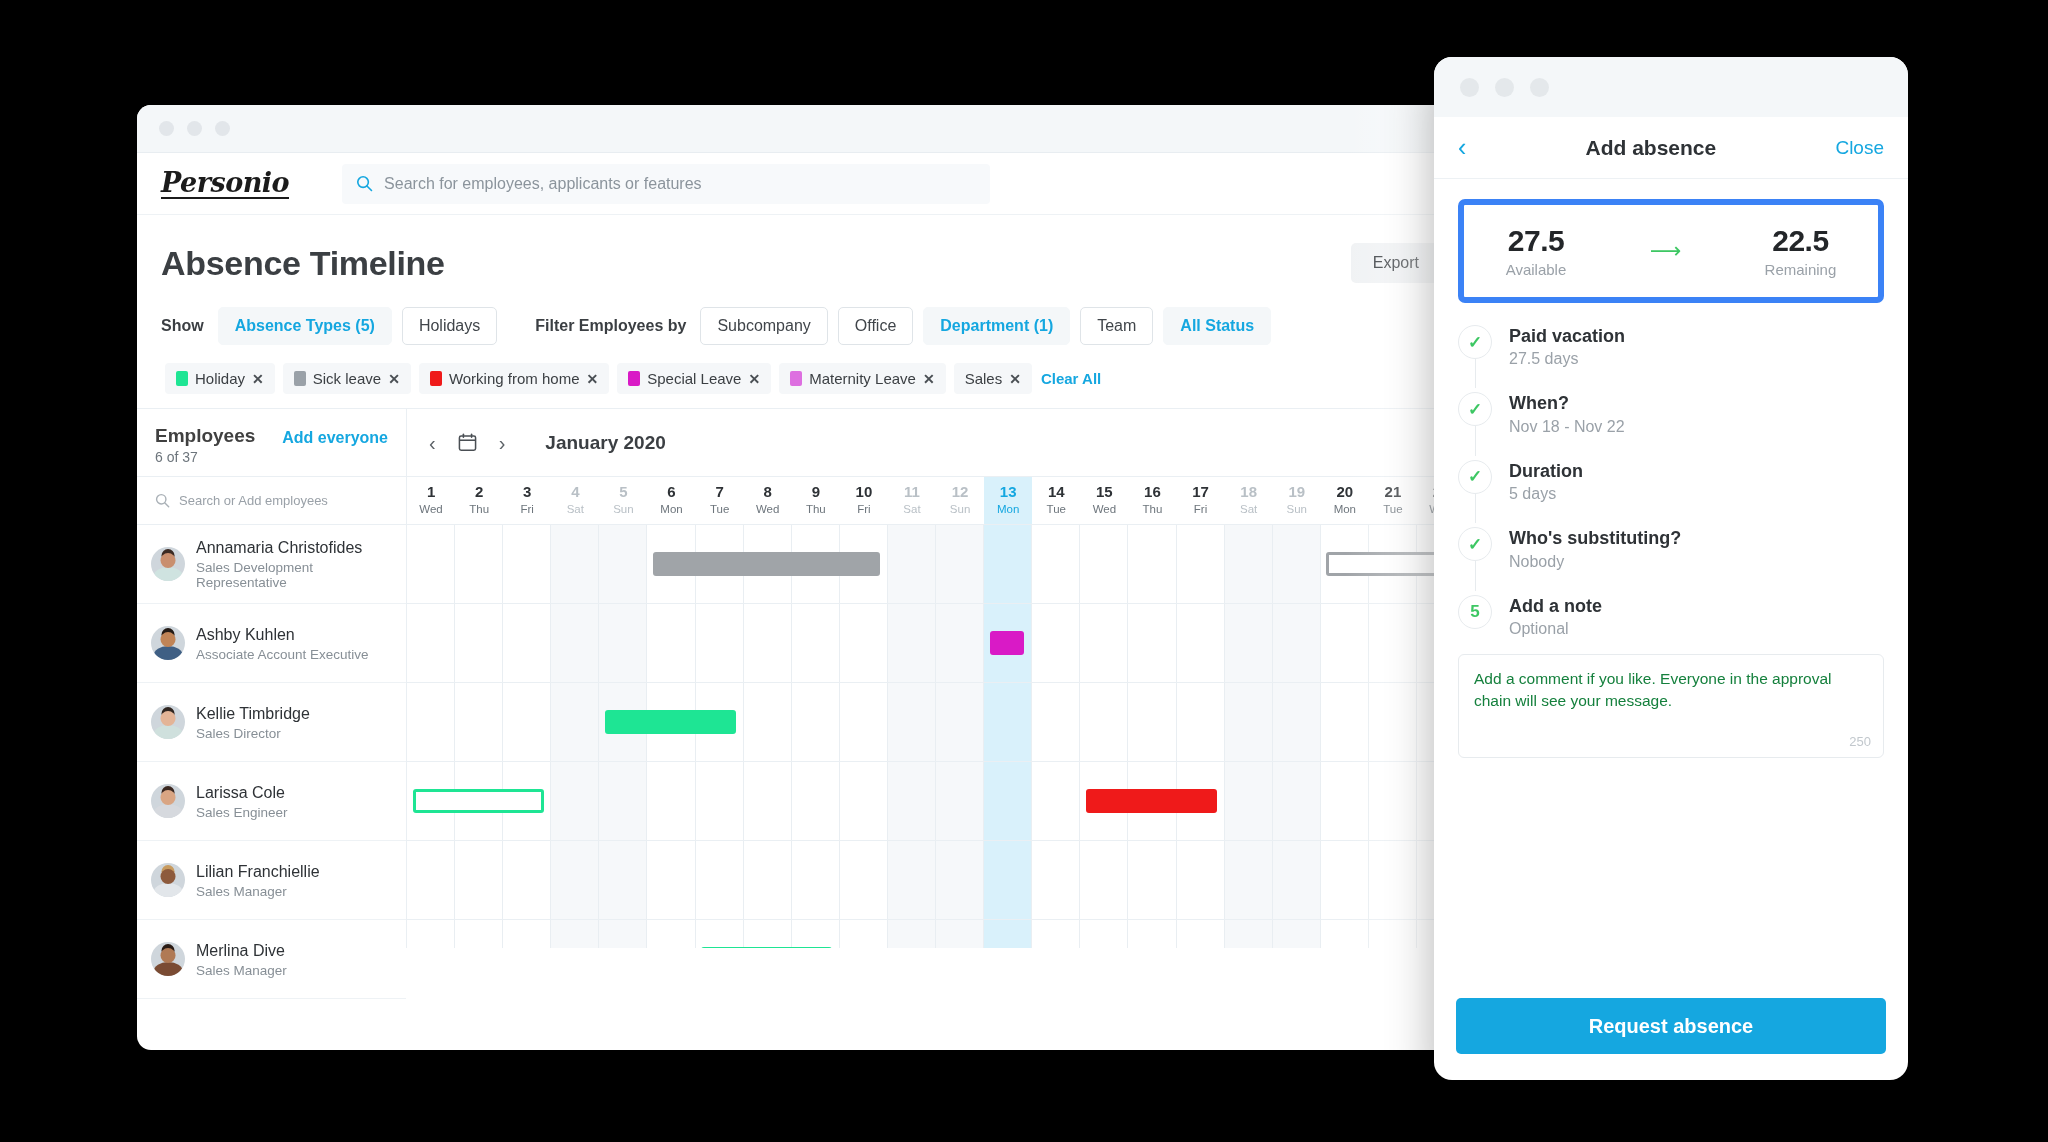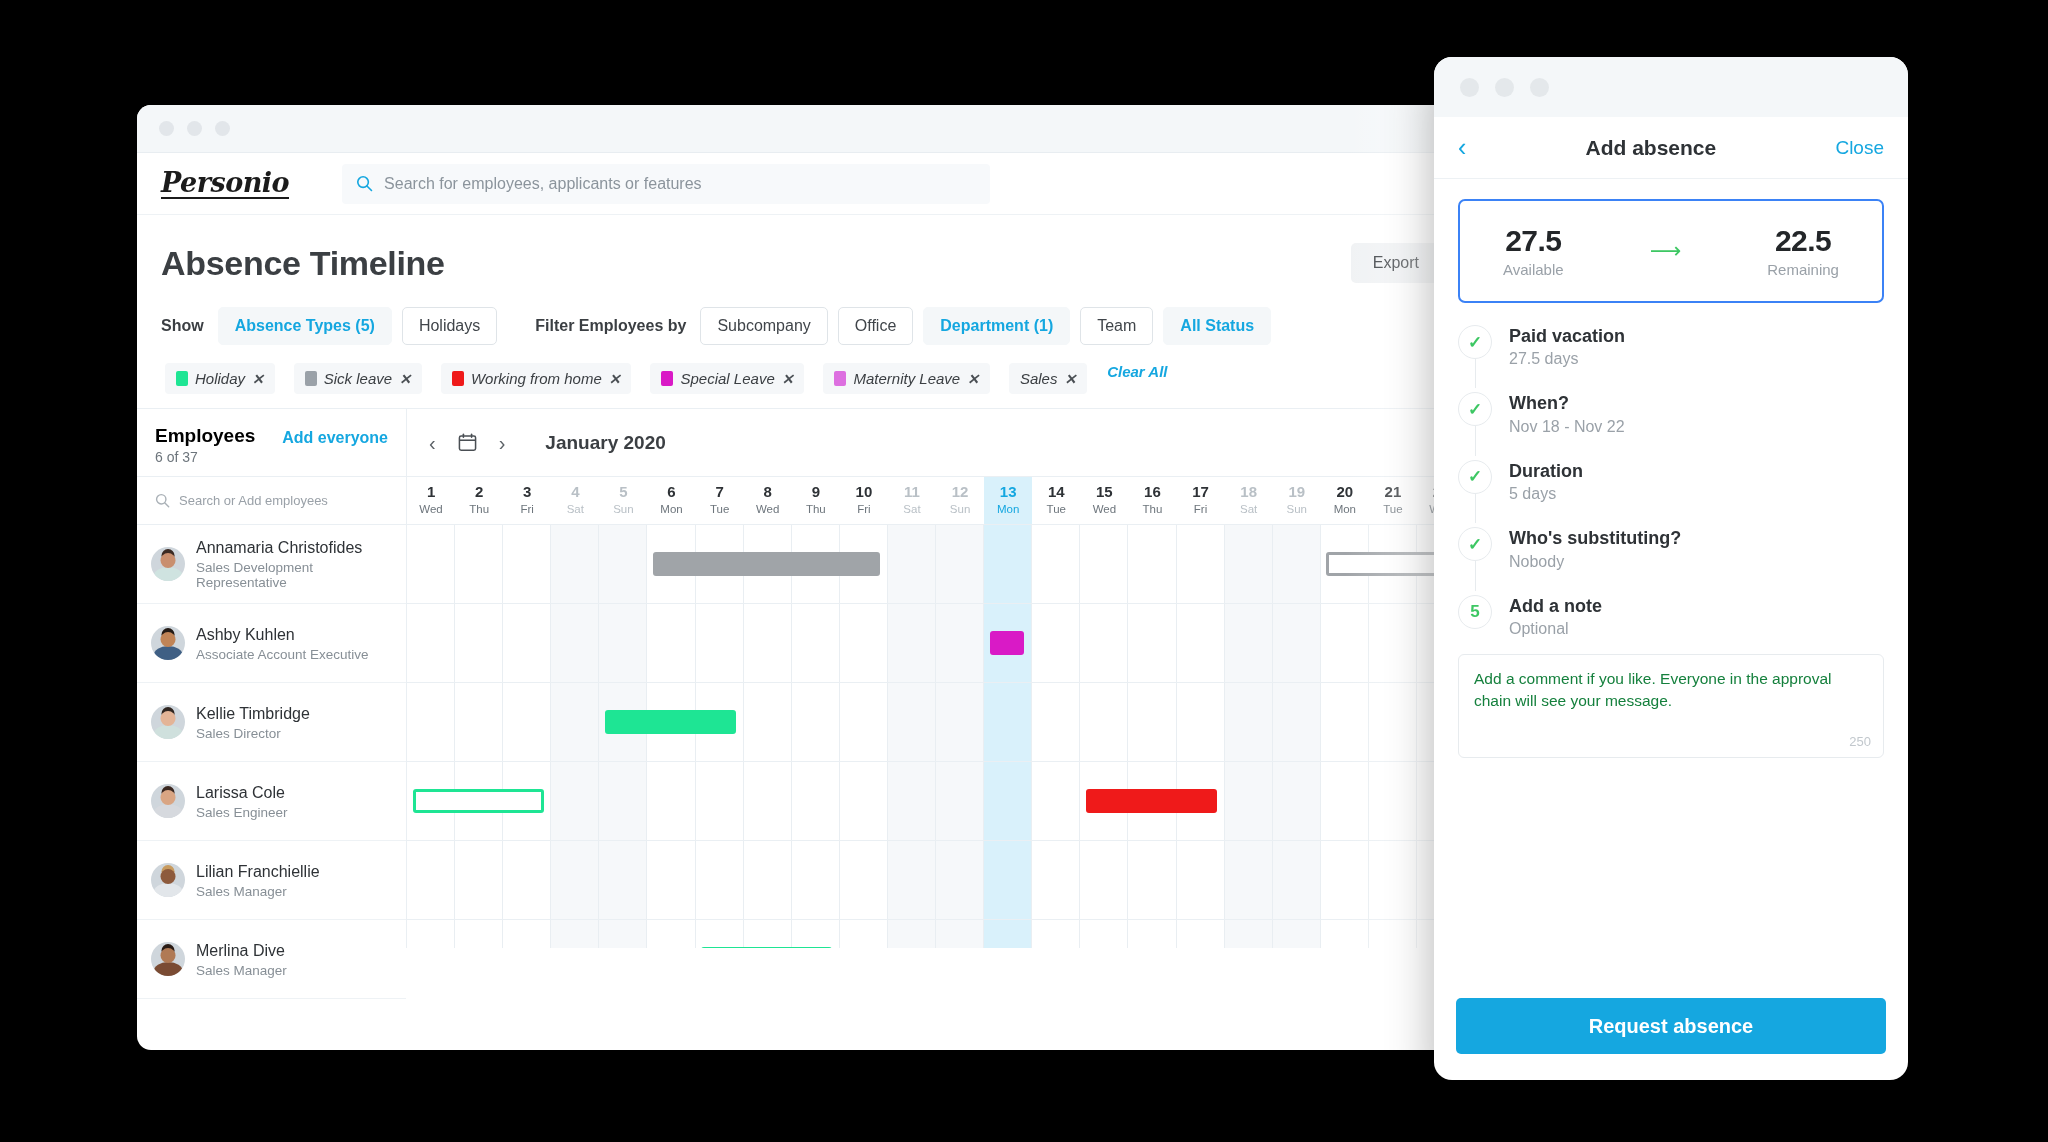--- a/index.html
+++ b/index.html
@@ -60,38 +60,38 @@
     font-size: 16px; white-space: nowrap;
   }
   .filter-label { font-weight: 700; color: #3b3f43; margin-right: 4px; }
   .filter-label.second { margin-left: 28px; }
   .pill {
     border: 1px solid #dfe4e8; border-radius: 5px;
     padding: 9px 16px; background: #fff; color: #40454a; cursor: pointer;
   }
   .pill.active { background: #f4f7f9; border-color: #f4f7f9; color: #15a7e0; font-weight: 700; }
 
-  .chip-row { display: flex; align-items: flex-start; gap: 19px; padding: 8px 0 14px 28px; font-style: italic; }
+  .chip-row { display: flex; align-items: center; gap: 8px; padding: 8px 0 14px 28px; }
   .chip {
     display: flex; align-items: center; gap: 7px;
     background: #f5f7f9; border-radius: 4px; padding: 7px 11px;
     font-size: 15px; color: #3b3f43; cursor: pointer;
   }
   .swatch { width: 12px; height: 15px; border-radius: 2px; display: inline-block; }
   .chip .x { color: #4a4f54; font-size: 14px; font-weight: 700; }
   .clear-all { color: #15a7e0; font-size: 15px; font-weight: 700; margin-left: 1px; cursor: pointer; }
 
   
   .grid-wrap { display: flex; border-top: 1px solid #eaeff3; height: 540px; }
   .emp-col { width: 270px; flex: 0 0 270px; border-right: 1px solid #eaeff3; background: #fff; }
   .emp-head {
     display: flex; align-items: flex-start; justify-content: space-between;
     padding: 16px 18px 14px 18px; border-bottom: 1px solid #eaeff3; height: 68px;
   }
-  .emp-head h3 { font-size: 19px; color: #000000; font-weight: 700; }
+  .emp-head h3 { font-size: 19px; color: #404040; font-weight: 700; }
   .emp-head .sub { font-size: 14px; color: #6d757c; margin-top: 2px; }
   .add-everyone { color: #15a7e0; font-size: 16px; font-weight: 700; cursor: pointer; padding-top: 4px; }
   .emp-search {
     display: flex; align-items: center; gap: 9px; padding: 14px 18px;
     border-bottom: 1px solid #eaeff3; height: 48px;
   }
   .emp-search .ph { color: #9aa1a8; font-size: 13px; }
   .emp-row {
     display: flex; align-items: center; gap: 11px; height: 79px;
     padding: 0 14px; border-bottom: 1px solid #eef2f5;
@@ -161,21 +161,21 @@
     height: 62px; flex: 0 0 62px; display: flex; align-items: center;
     justify-content: space-between; padding: 0 24px;
     border-bottom: 1px solid #edf1f4;
   }
   .back-chev { color: #15a7e0; font-size: 25px; line-height: 1; cursor: pointer; }
   .phone-title { font-size: 21px; font-weight: 700; color: #2e3236; }
   .close-link { color: #15a7e0; font-size: 19px; cursor: pointer; }
 
   .phone-body { flex: 1; padding: 20px 24px 0 24px; overflow: hidden; }
   .balance {
-    border: 2px solid #3b82f6; border-radius: 7px; height: 104px;
+    border: 6px solid #3b82f6; border-radius: 7px; height: 104px;
     display: flex; align-items: center; justify-content: space-around;
   }
   .bal-col { text-align: center; }
   .bal-num { font-size: 30px; font-weight: 700; color: #232629; letter-spacing: -.5px; }
   .bal-lbl { font-size: 15px; color: #9aa1a8; margin-top: 3px; }
   .bal-arrow { color: #3dc763; font-size: 22px; }
 
   .steps { margin-top: 22px; position: relative; }
   .step { display: flex; gap: 17px; position: relative; padding-bottom: 24px; }
   .step:last-child { padding-bottom: 10px; }

